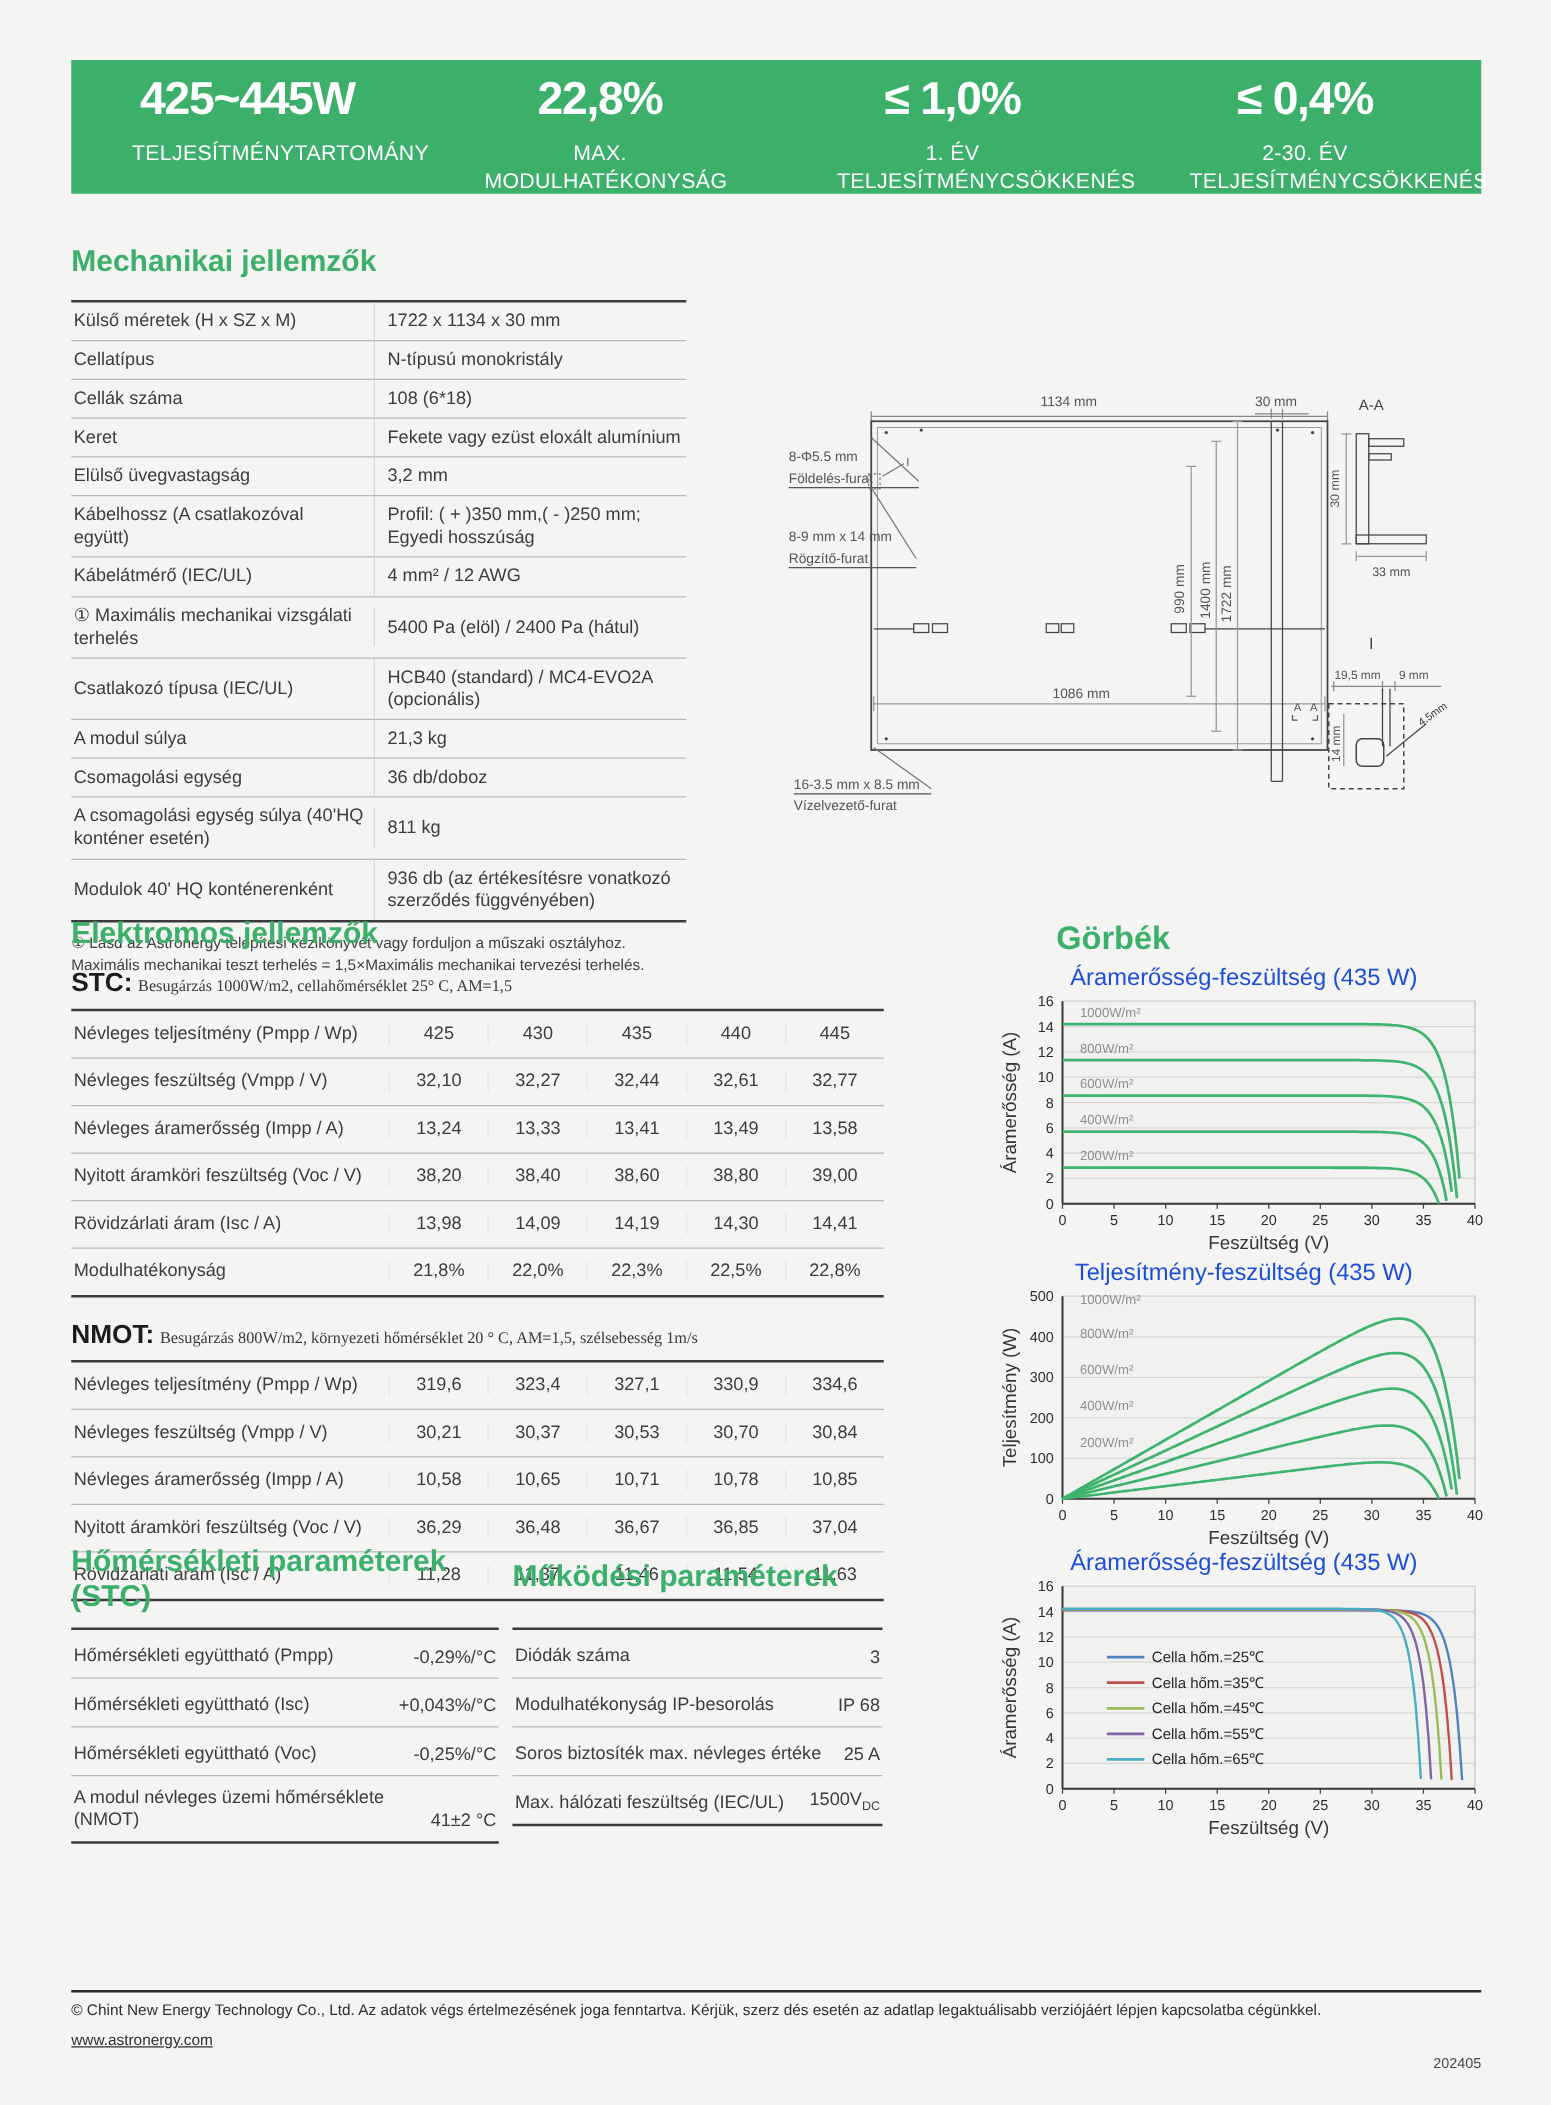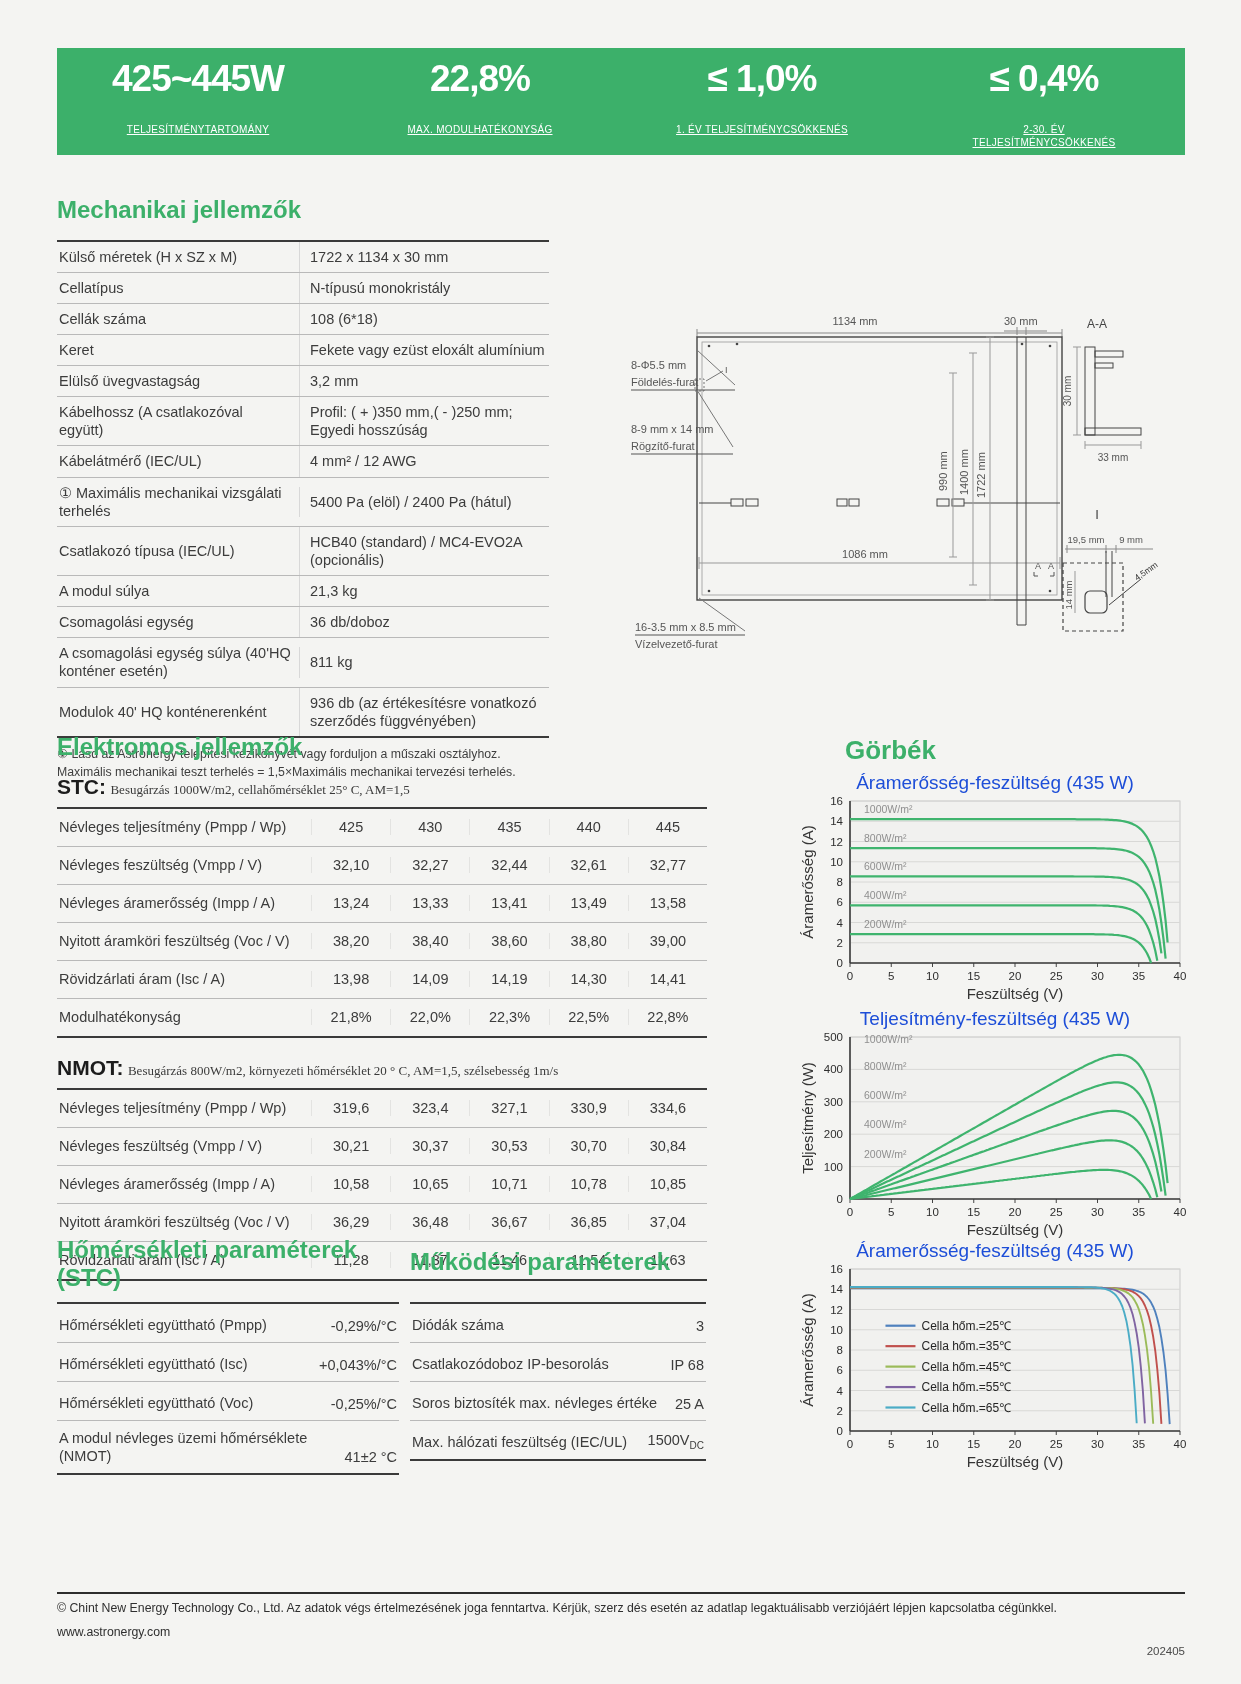--- a/index.html
+++ b/index.html
@@ -3,21 +3,21 @@
 <meta charset="utf-8">
 <style>
   html,body{margin:0;padding:0;}
   body{width:1241px;height:1684px;position:relative;background:#f4f4f2;
        font-family:"Liberation Sans",sans-serif;color:#3c3c3c;}
   .abs{position:absolute;}
   
   .banner{left:57px;top:48px;width:1128px;height:107px;display:flex;}
   .bitem{flex:1;display:flex;flex-direction:column;align-items:center;padding-top:11px;color:#fff;}
   .bval{font-size:37px;font-weight:700;letter-spacing:-1px;line-height:1.1;white-space:nowrap;}
-  .blabel{font-size:10px;margin-top:23px;text-align:center;line-height:1.3;letter-spacing:.3px;max-width:185px;text-decoration:underline;}
+  .blabel{font-size:17px;margin-top:12px;text-align:center;line-height:1.3;letter-spacing:.3px;max-width:185px;}
   
   .sec-title{color:#3cb06a;font-size:24px;font-weight:700;line-height:1.15;}
   
   #mech-col{left:57px;top:196px;width:492px;}
   #mech-table{margin-top:16px;border-top:2px solid #3a3a3a;border-bottom:2px solid #3a3a3a;}
   .mrow{display:flex;border-bottom:1px solid #b9b9b9;align-items:center;}
   .mrow:last-child{border-bottom:none;}
   .mlabel{width:232px;padding:6px 8px 6px 2px;font-size:14.5px;line-height:1.25;}
   .mval{flex:1;border-left:1px solid #d8d8d8;padding:6px 0 6px 10px;font-size:14.5px;line-height:1.25;}
   .mnotes{margin-top:8px;font-size:12.3px;line-height:1.45;color:#3f3f3f;}
@@ -35,21 +35,21 @@
   .chart-title{width:390px;text-align:center;font-size:19px;color:#1d4ed8;}
   
   .kv-table{border-top:2px solid #3a3a3a;border-bottom:2px solid #3a3a3a;}
   .trow{display:flex;align-items:flex-end;border-bottom:1px solid #b9b9b9;padding:8px 0;min-height:22px;}
   .trow:last-child{border-bottom:none;}
   .tlabel{flex:1;font-size:14.5px;line-height:1.25;padding-left:2px;}
   .tval{font-size:14.5px;text-align:right;padding-right:2px;white-space:nowrap;}
   
   #footer-rule{left:57px;top:1592px;width:1128px;border-top:2px solid #2d2d2d;}
   #footer-text{left:57px;top:1601px;width:1128px;font-size:12.3px;color:#2f2f2f;}
-  #footer-site{left:57px;top:1625px;font-size:12.3px;color:#2f2f2f;}
+  #footer-site{left:57px;top:1625px;font-size:12.3px;color:#2f2f2f;text-decoration:underline;}
   #footer-code{left:57px;top:1645px;width:1128px;text-align:right;font-size:11.5px;color:#4a4a4a;}
   svg text{font-family:"Liberation Sans",sans-serif;}
 </style>
 </head>
 <body>
 
 <div class="abs banner" id="banner" style="background: rgb(60, 176, 106);">
   <div class="bitem">
     <div class="bval">425~445W</div>
     <div class="blabel">TELJESÍTMÉNYTARTOMÁNY</div>
@@ -527,21 +527,21 @@
     </div>
   </div>
 
 <div class="abs sec-title" style="left:410px;top:1248px;">Működési paraméterek</div>
 <div class="abs kv-table" id="oper-table" style="left:410px;top:1302px;width:296px;">
     <div class="trow">
       <div class="tlabel">Diódák száma</div>
       <div class="tval">3</div>
     </div>
     <div class="trow">
-      <div class="tlabel">Csatlakozódoboz IP-besorolás</div>
+      <div class="tlabel">Modulhatékonyság IP-besorolás</div>
       <div class="tval">IP 68</div>
     </div>
     <div class="trow">
       <div class="tlabel">Soros biztosíték max. névleges értéke</div>
       <div class="tval">25 A</div>
     </div>
     <div class="trow">
       <div class="tlabel">Max. hálózati feszültség (IEC/UL)</div>
       <div class="tval">1500V<sub style="font-size: 10px;">DC</sub></div>
     </div>

